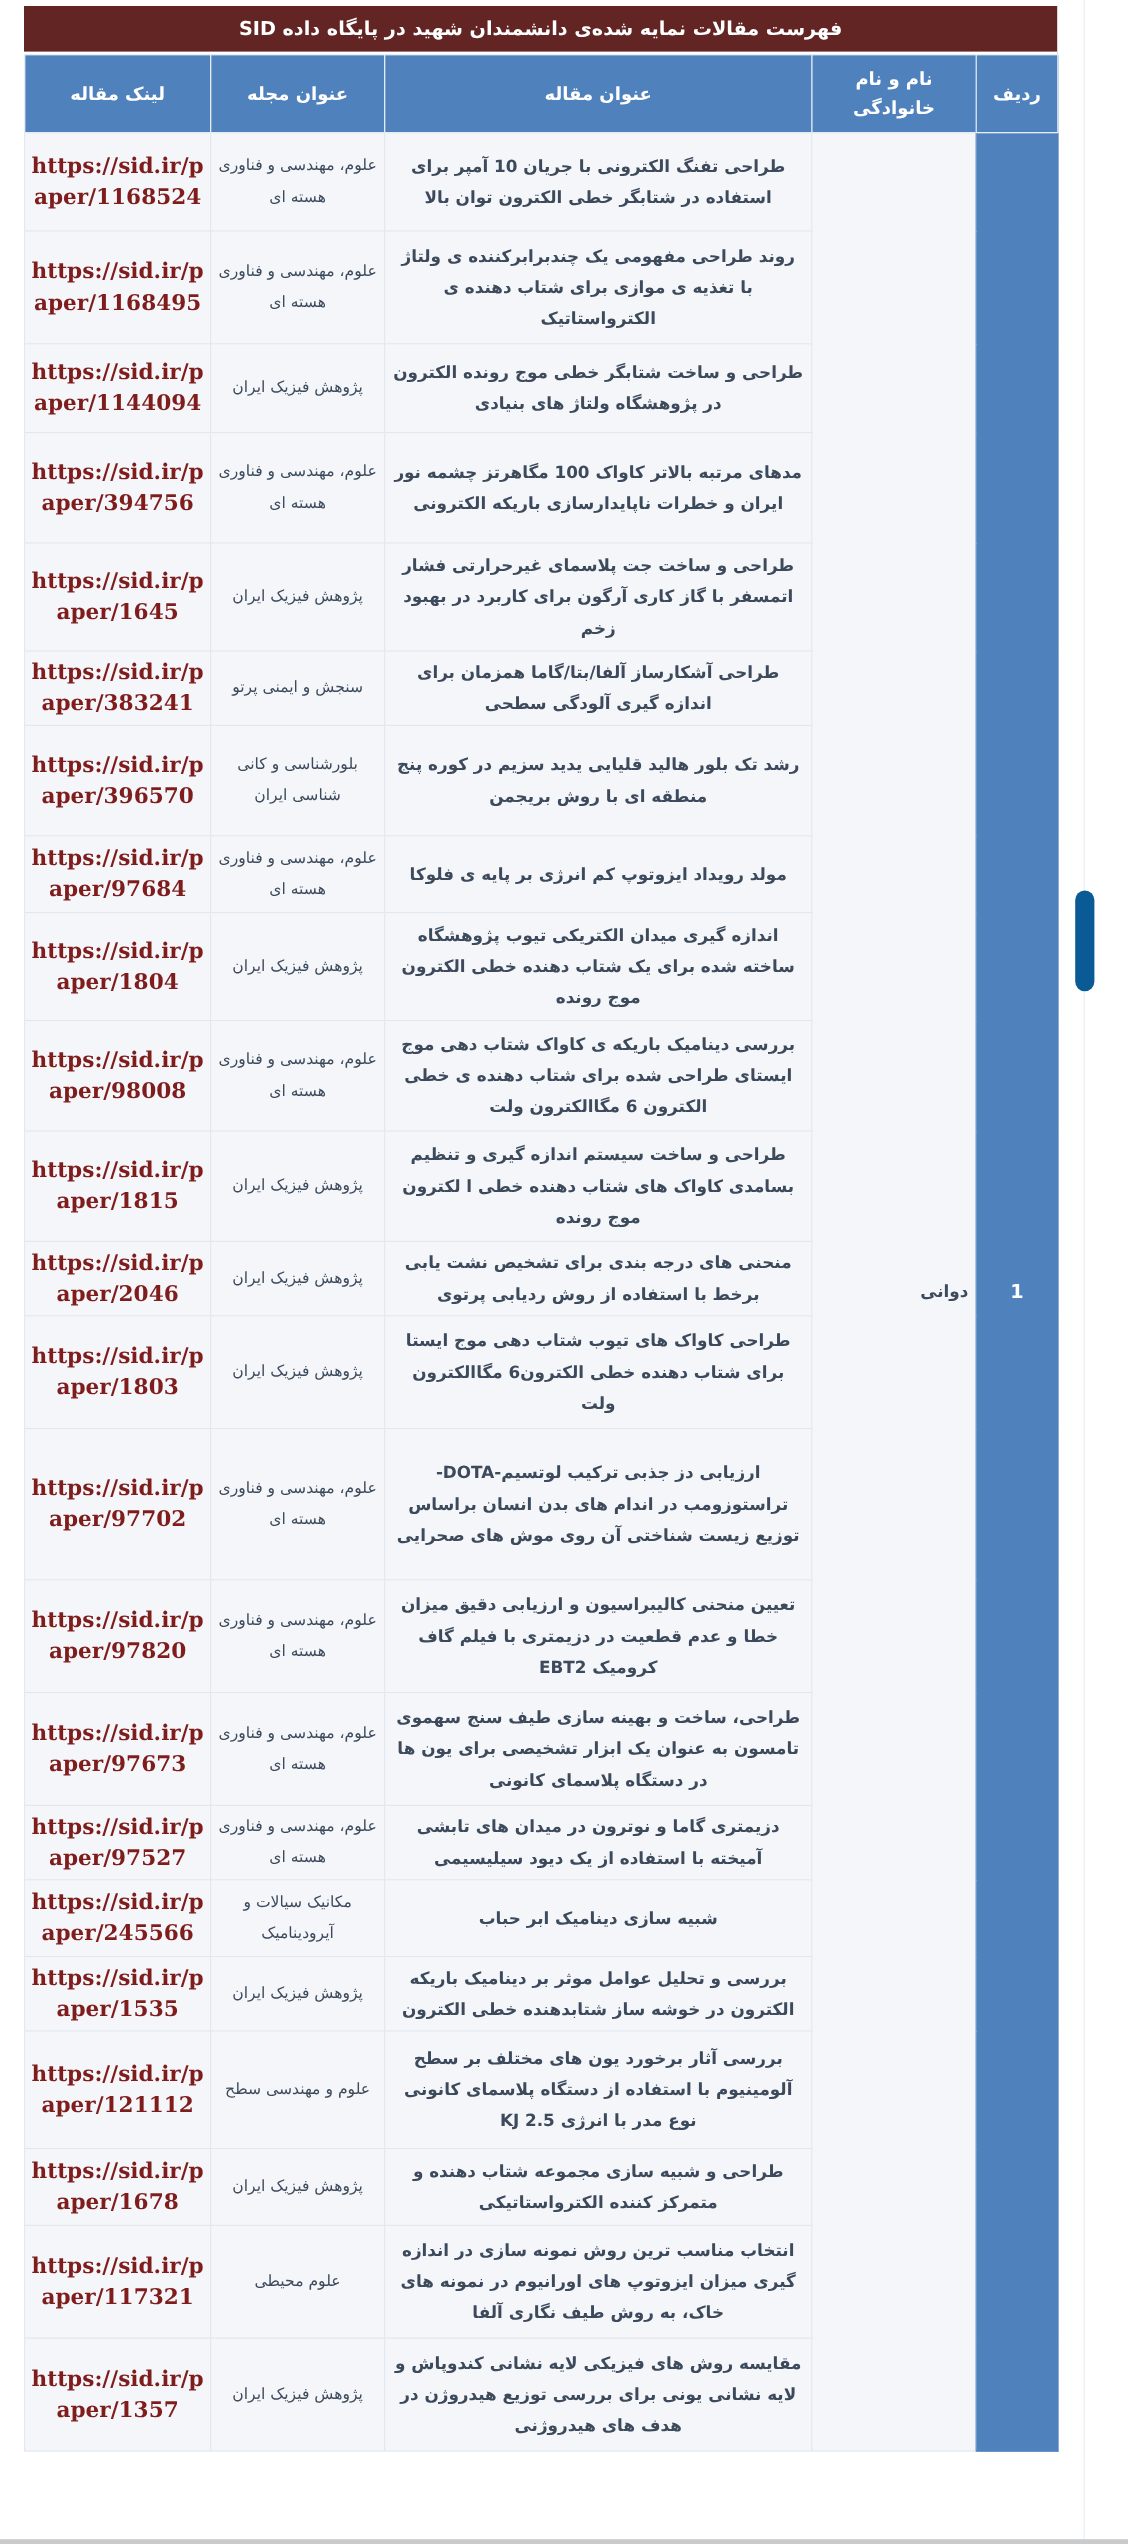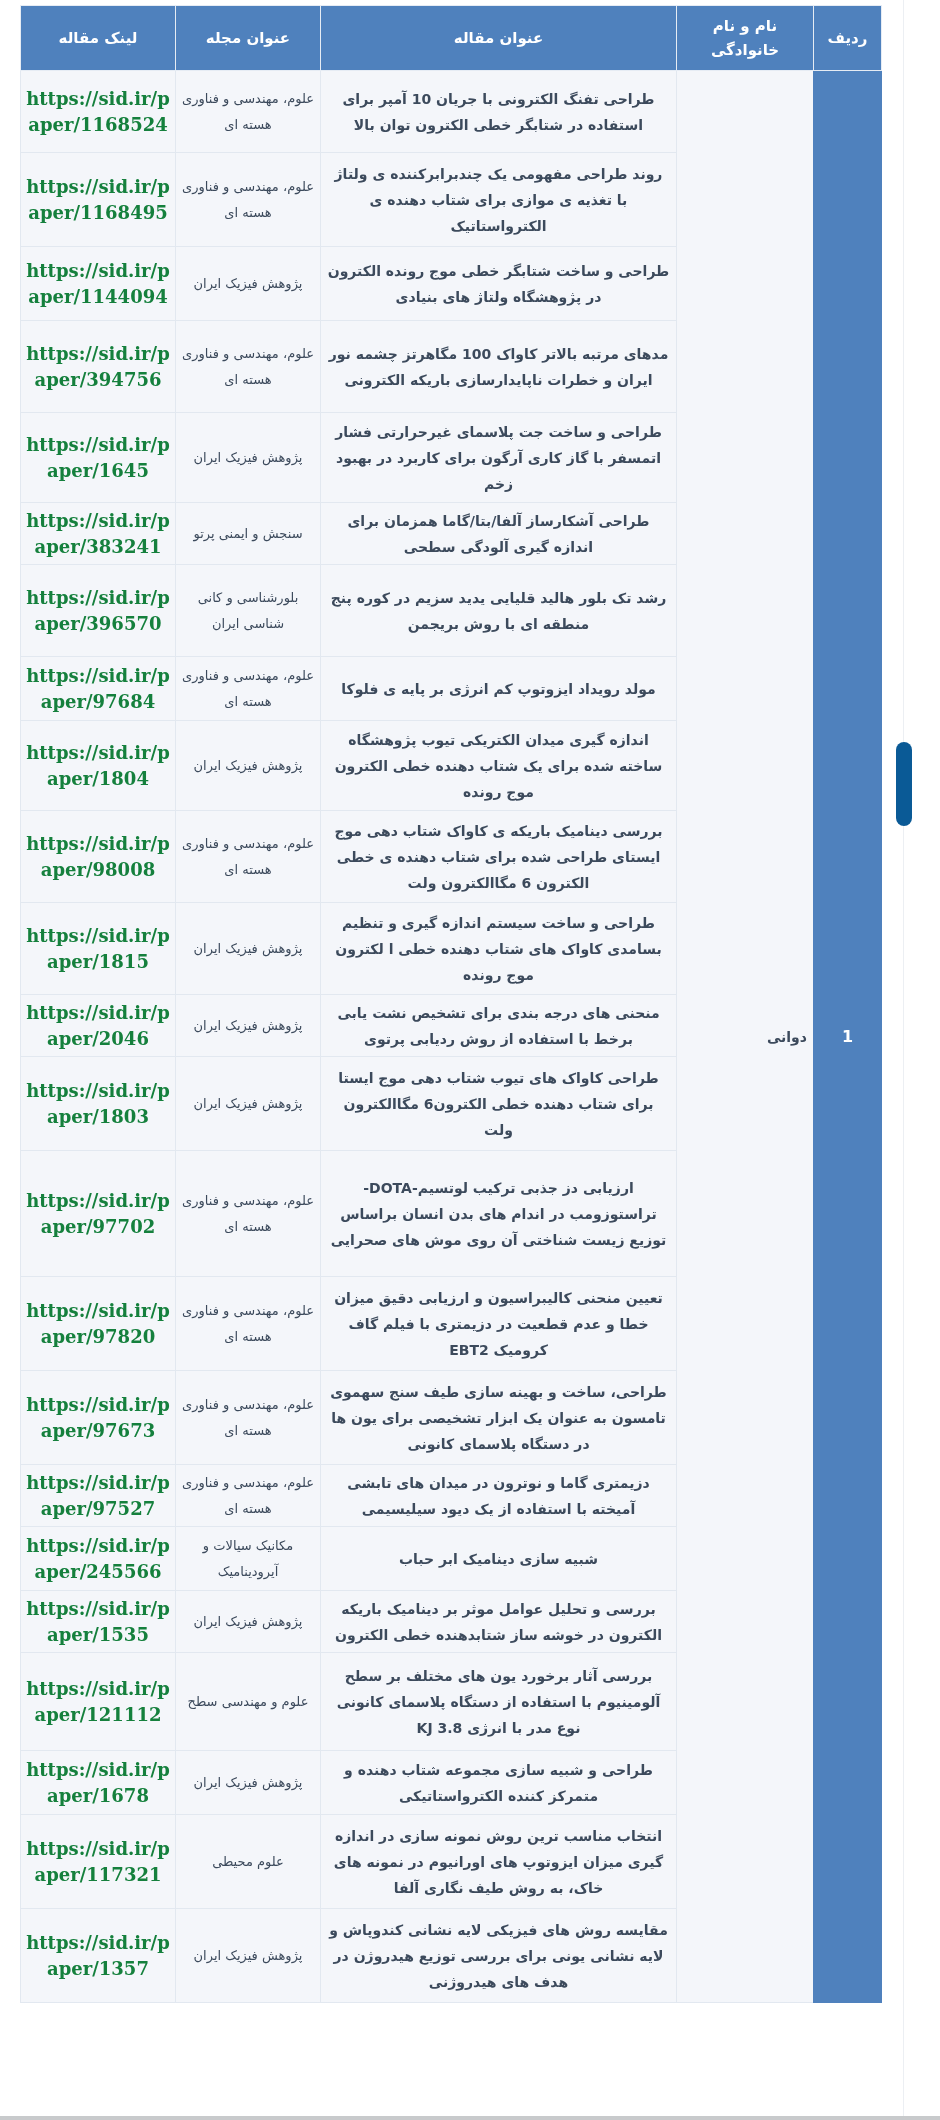--- a/index.html
+++ b/index.html
@@ -15,38 +15,39 @@
     background: #4f81bd; color: #ffffff; font-size: 15px; font-weight: bold;
     height: 64px; padding: 0 6px; border: 1px solid #e6ecf4; line-height: 24px;
   }
   td {
     background: #f4f6fa; color: #3c4a5c; border: 1px solid #e2e8f0;
     text-align: center; vertical-align: middle; font-size: 14px; font-weight: bold;
     line-height: 26px; padding: 2px 6px;
   }
   td.num { background: #4f81bd; color: #ffffff; font-size: 16px; font-weight: bold; border-color: #4f81bd; }
   td.link {
-    font-family: "DejaVu Serif", serif; font-size: 18px; line-height: 26px; color: #15803d;
+    font-family: "DejaVu Serif", serif; font-size: 18px; line-height: 26px; color: #7f1d1d;
     direction: ltr; word-break: break-all; padding: 2px 4px;
   }
   td.journal { font-size: 13px; font-weight: normal; }
   td.name { font-size: 14px; text-align: right; }
   .scrollbar-thumb {
     position: absolute; left: 896px; top: 742px; width: 16px; height: 84px;
     background: #0a5a96; border-radius: 8px;
   }
   .scrollbar-track { position: absolute; left: 903px; top: 0; width: 1px; height: 2120px; background: #eceff3; }
   .bottom-bar { position: absolute; left: 0; top: 2116px; width: 940px; height: 4px; background: #c8cacc; }
 </style>
 </head>
 <body>
 
 <div class="scrollbar-track"></div>
 
 <div class="page">
+  <div class="title-bar">فهرست مقالات نمایه شده‌ی دانشمندان شهید در پایگاه داده SID</div>
   <table>
     <colgroup>
       <col style="width:68px">
       <col style="width:137px">
       <col style="width:356px">
       <col style="width:145px">
       <col style="width:155px">
     </colgroup>
     <thead>
       <tr>
@@ -149,21 +150,21 @@
         <td>شبیه سازی دینامیک ابر حباب</td>
         <td class="journal">مکانیک سیالات و آیرودینامیک</td>
         <td class="link">https://sid.ir/paper/245566</td>
       </tr>
       <tr style="height:62px">
         <td>بررسی و تحلیل عوامل موثر بر دینامیک باریکه الکترون در خوشه ساز شتابدهنده خطی الکترون</td>
         <td class="journal">پژوهش فیزیک ایران</td>
         <td class="link">https://sid.ir/paper/1535</td>
       </tr>
       <tr style="height:98px">
-        <td>بررسی آثار برخورد یون های مختلف بر سطح آلومینیوم با استفاده از دستگاه پلاسمای کانونی نوع مدر با انرژی 3.8 KJ</td>
+        <td>بررسی آثار برخورد یون های مختلف بر سطح آلومینیوم با استفاده از دستگاه پلاسمای کانونی نوع مدر با انرژی 2.5 KJ</td>
         <td class="journal">علوم و مهندسی سطح</td>
         <td class="link">https://sid.ir/paper/121112</td>
       </tr>
       <tr style="height:64px">
         <td>طراحی و شبیه سازی مجموعه شتاب دهنده و متمرکز کننده الکترواستاتیکی</td>
         <td class="journal">پژوهش فیزیک ایران</td>
         <td class="link">https://sid.ir/paper/1678</td>
       </tr>
       <tr style="height:94px">
         <td>انتخاب مناسب ترین روش نمونه سازی در اندازه گیری میزان ایزوتوپ های اورانیوم در نمونه های خاک، به روش طیف نگاری آلفا</td>

